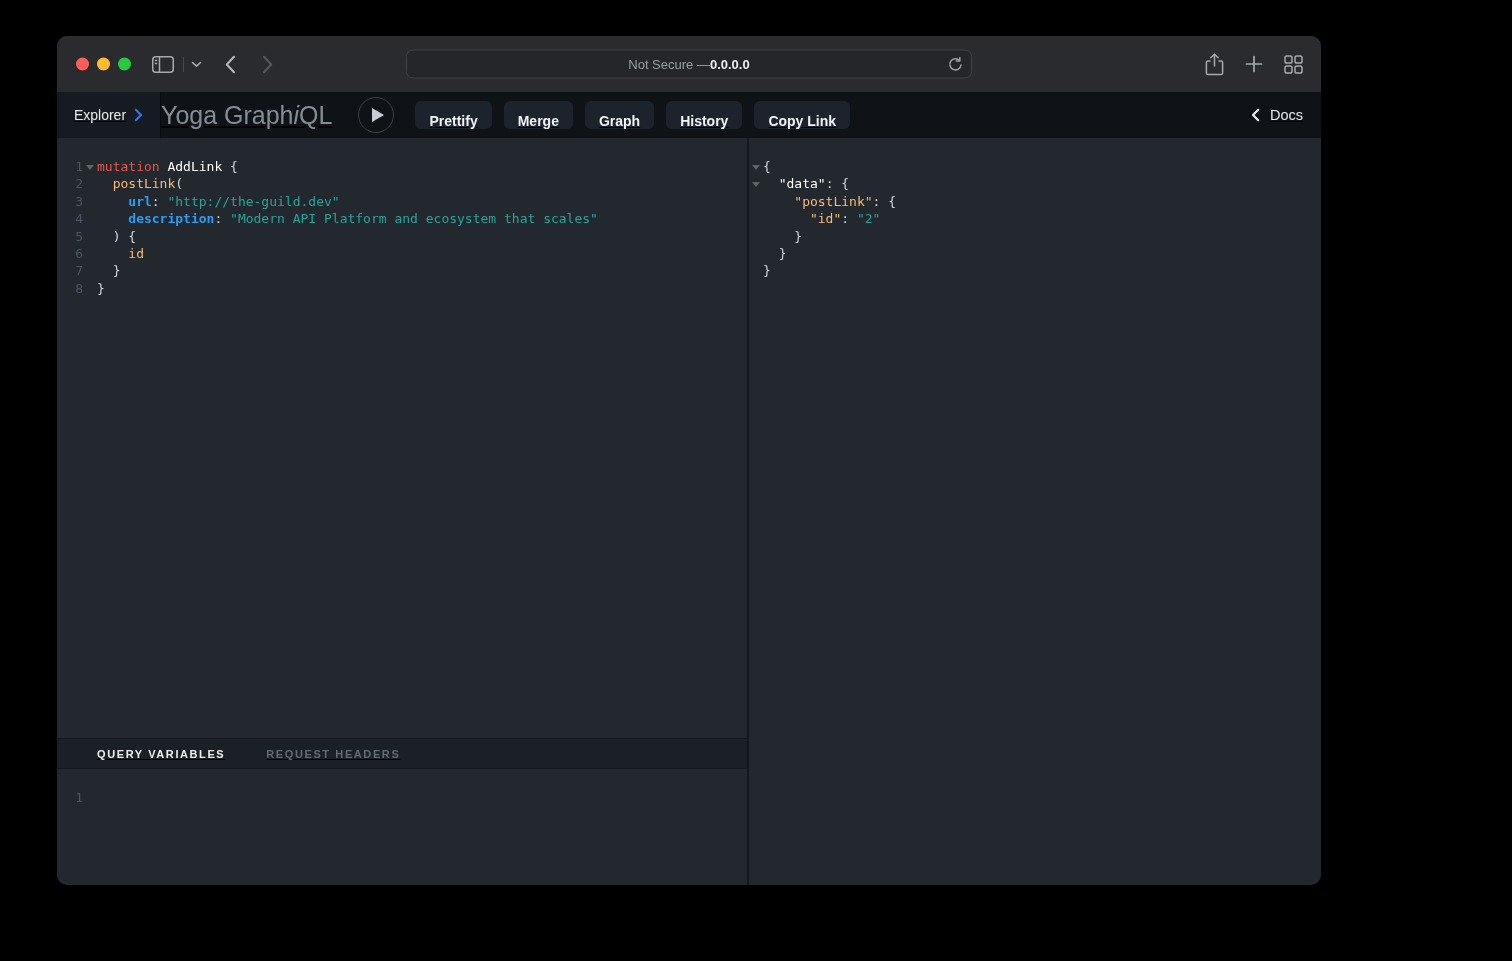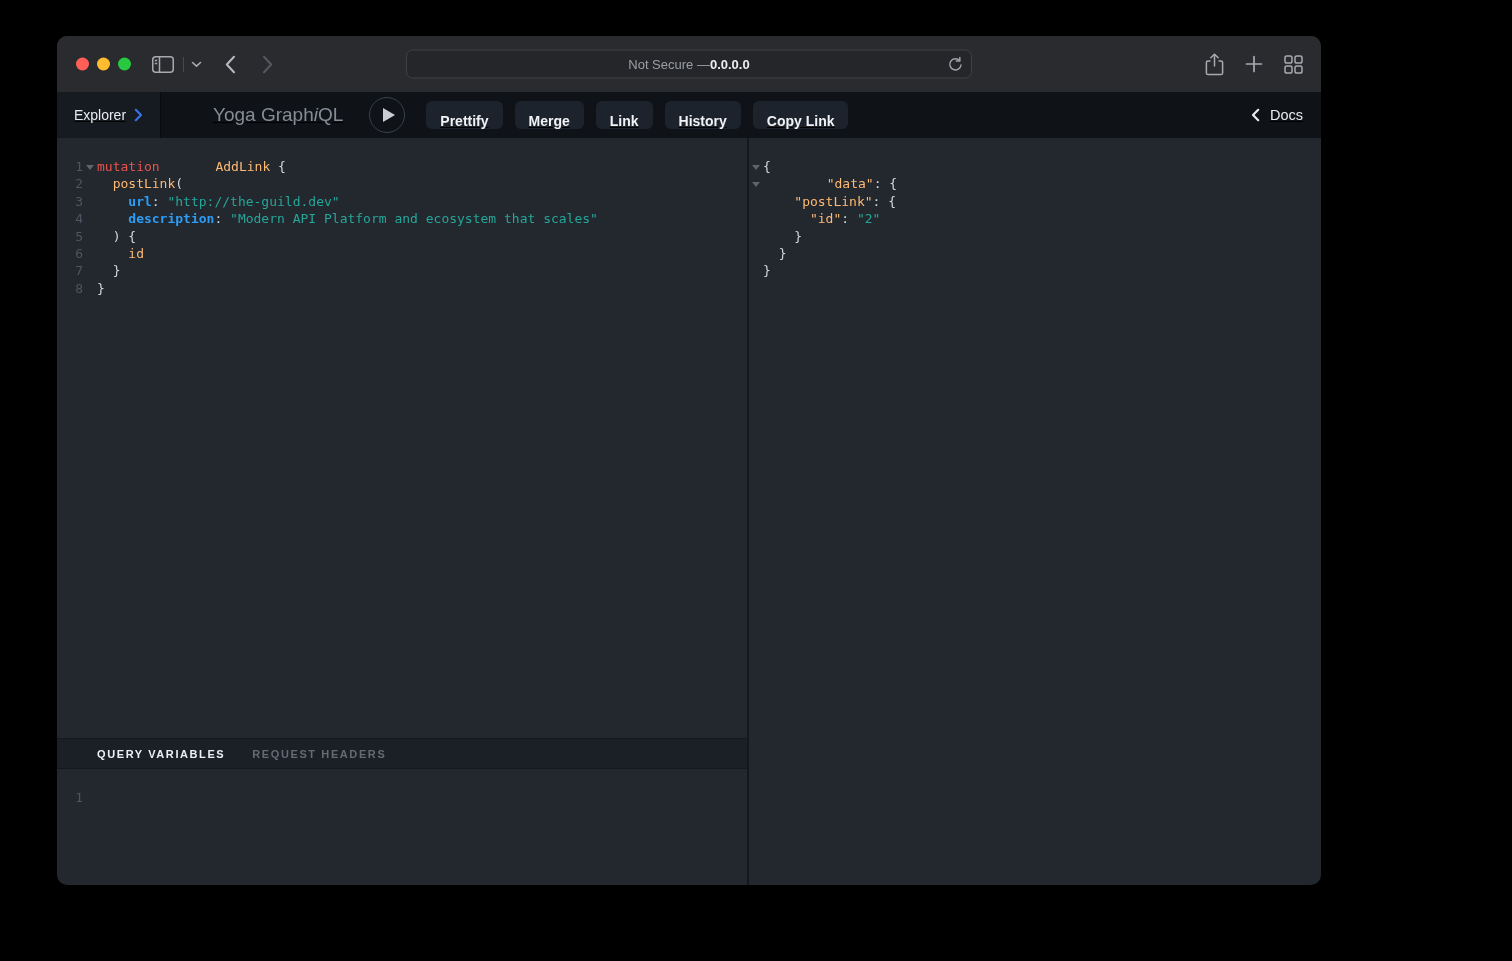--- a/index.html
+++ b/index.html
@@ -35,21 +35,21 @@
 
   .chrome-right { position:absolute; right:18px; top:0; height:56px; display:flex;
                   align-items:center; gap:21px; }
   .chrome-right button { background:none; border:none; display:flex; cursor:pointer; }
 
   
   .gql-toolbar { height:46px; background:#0f1318; display:flex; align-items:center;text-decoration:underline; }
   .explorer { width:104px; align-self:stretch; background:#161b22; border-right:1px solid #090b0e;
               display:flex; align-items:center; justify-content:center; gap:8px;
               color:#e8eaed; font-size:14px; cursor:pointer; }
-  .gql-title { margin-left:52px; font-size:19px; color:#868c95; white-space:nowrap; }
+  .gql-title { font-size:25px; color:#868c95; white-space:nowrap; }
   .gql-title .it { font-style:italic; }
   .play-btn { margin-left:26px; width:36px; height:36px; border-radius:50%;
               border:1px solid #3a4149; background:transparent; display:flex;
               align-items:center; justify-content:center; cursor:pointer; flex:none; }
   .play-tri { width:0; height:0; border-top:7px solid transparent; border-bottom:7px solid transparent;
               border-left:12px solid #c9cdd3; margin-left:3px; }
   .btn-row { margin-left:21px; display:flex; gap:12px; }
   .tbtn { background:#1d232c; color:#f0f2f5; border:none; border-radius:6px; height:28px;
           padding:12px 14px; font-size:14px; font-weight:600; cursor:pointer;
           font-family:"Liberation Sans", sans-serif; white-space:nowrap; }
@@ -65,29 +65,29 @@
 
   .code-line { display:flex; height:17.4px; line-height:17.4px;
                font-family:"DejaVu Sans Mono", monospace; font-size:13px; }
   .gutter-num { width:26px; flex:none; text-align:right; color:#4d5663; }
   .fold { width:14px; flex:none; display:flex; align-items:center; justify-content:center; }
   .fold-arrow { width:0; height:0; border-left:4px solid transparent;
                 border-right:4px solid transparent; border-top:5px solid #5d646e; margin-top:1px; }
   .code-text { white-space:pre; }
 
   .tok-kw   { color:#e8544d; }
-  .tok-def  { color:#fdba74;margin-left:48px; }
+  .tok-def  { color:#ffffff; }
   .tok-prop { color:#fdba74; }
   .tok-propb{ color:#2d9cf4; font-weight:bold; }
   .tok-str  { color:#26a69a; }
   .tok-pun  { color:#d4d8de; }
 
   
   .tabbar { height:31px; flex:none; background:#1b1f26; display:flex; align-items:center;
-            padding-left:40px; gap:27px; border-top:1px solid #15181e; border-bottom:1px solid #15181e; }
+            padding-left:40px; gap:41px; border-top:1px solid #15181e; border-bottom:1px solid #15181e;text-decoration:underline; }
   .tab { font-size:11px; font-weight:700; letter-spacing:1.6px; color:#646b75; cursor:pointer;
          white-space:nowrap; }
   .tab.active { color:#edeff2; }
   .vars-editor { height:116px; flex:none; padding-top:20px; cursor:text; }
 </style>
 </head>
 <body>
 
 <div class="window">
 
@@ -177,21 +177,21 @@
 
     <div class="gql-title"><span>Yoga Graph</span><span class="it">i</span><span>QL</span></div>
 
     <button class="play-btn">
       <span class="play-tri"></span>
     </button>
 
     <div class="btn-row">
       <button class="tbtn">Prettify</button>
       <button class="tbtn">Merge</button>
-      <button class="tbtn">Link</button>
+      <button class="tbtn">Graph</button>
       <button class="tbtn">History</button>
       <button class="tbtn">Copy Link</button>
     </div>
 
     <div class="docs">
       <svg width="9" height="14" viewBox="0 0 9 14">
         <path d="M7.2 1.8 L2 7 L7.2 12.2" fill="none" stroke="#e9ebee" stroke-width="2.2" stroke-linecap="round" stroke-linejoin="round"></path>
       </svg>
       <span>Docs</span>
     </div>

